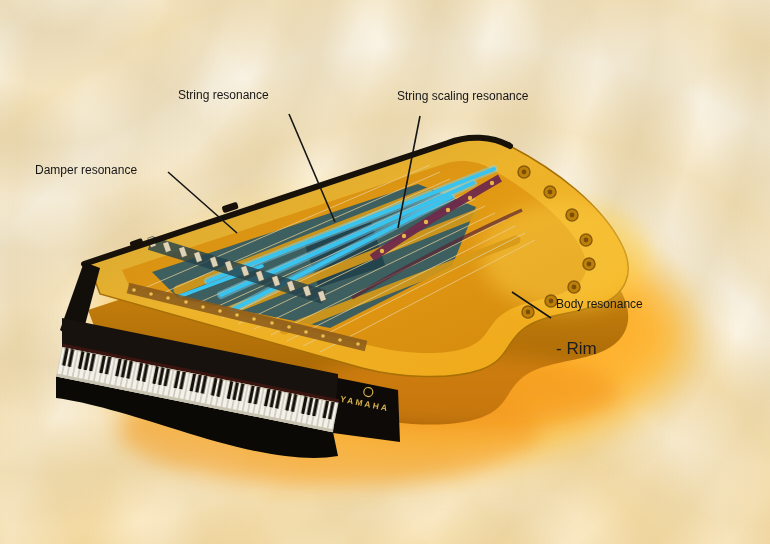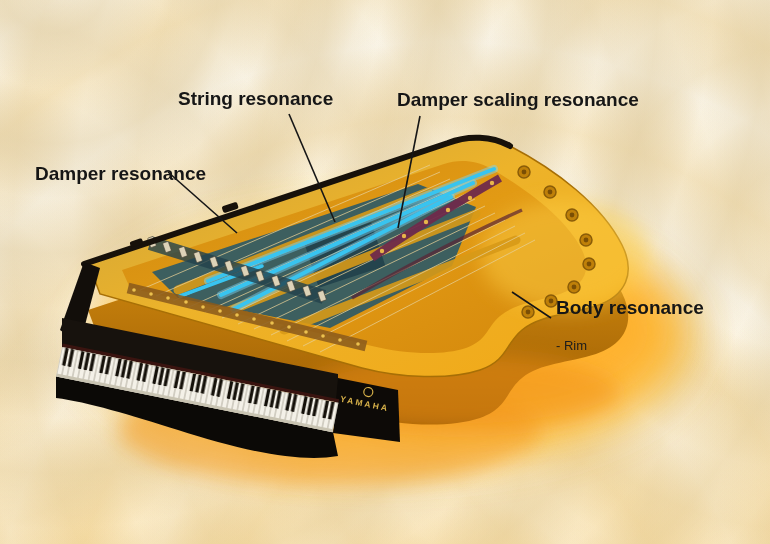--- a/index.html
+++ b/index.html
@@ -13,35 +13,35 @@
       radial-gradient(ellipse 340px 200px at 47% 58%, rgba(255,186,34,0.55) 0%, rgba(255,204,74,0.40) 40%, rgba(255,226,140,0.18) 65%, rgba(255,236,180,0) 78%),
       linear-gradient(to bottom, rgba(252,214,130,0) 60%, rgba(250,205,110,0.28) 100%),
       repeating-radial-gradient(circle at 7% -4%, rgba(222,203,160,0) 0px, rgba(222,203,160,0.38) 55px, rgba(222,203,160,0) 110px),
       repeating-radial-gradient(circle at -6% 62%, rgba(225,205,162,0) 0px, rgba(225,205,162,0.32) 65px, rgba(225,205,162,0) 130px),
       repeating-radial-gradient(circle at 58% 118%, rgba(238,203,128,0) 0px, rgba(238,203,128,0.40) 75px, rgba(238,203,128,0) 150px),
       repeating-radial-gradient(circle at 103% 42%, rgba(228,206,158,0) 0px, rgba(228,206,158,0.34) 60px, rgba(228,206,158,0) 120px);
   }
   .piano-svg{position:absolute;left:0;top:0;}
   .label{
     position:absolute;
-    font-weight:700;
-    font-size:19px;
+    font-weight:400;
+    font-size:12px;
     line-height:1.1;
     color:#161616;
     white-space:nowrap;
   }
   .lbl-damper{left:35px;top:164px;}
   .lbl-string{left:178px;top:89px;}
   .lbl-duplex{left:397px;top:90px;}
   .lbl-body{left:556px;top:298px;}
   .body-sub{
     position:absolute;
     left:556px;top:338px;
     font-weight:400;
-    font-size:13px;
+    font-size:17px;
     line-height:1.3;
     color:#1c1c1c;
     white-space:nowrap;
   }
 </style>
 </head>
 <body>
 
 <div class="scene">
 
@@ -230,19 +230,19 @@
     <g stroke="#161616" stroke-width="1.6">
       <line x1="168" y1="172" x2="237" y2="233"></line>
       <line x1="289" y1="114" x2="335" y2="222"></line>
       <line x1="420" y1="116" x2="398" y2="228"></line>
       <line x1="512" y1="292" x2="551" y2="318"></line>
     </g>
   </svg>
 
   <div class="label lbl-damper">Damper resonance</div>
   <div class="label lbl-string">String resonance</div>
-  <div class="label lbl-duplex">Damper scaling resonance</div>
+  <div class="label lbl-duplex">String scaling resonance</div>
   <div class="label lbl-body">Body resonance</div>
   <div class="body-sub">
     <div>- Rim</div>
   </div>
 
 </div>
 
 </body></html>

